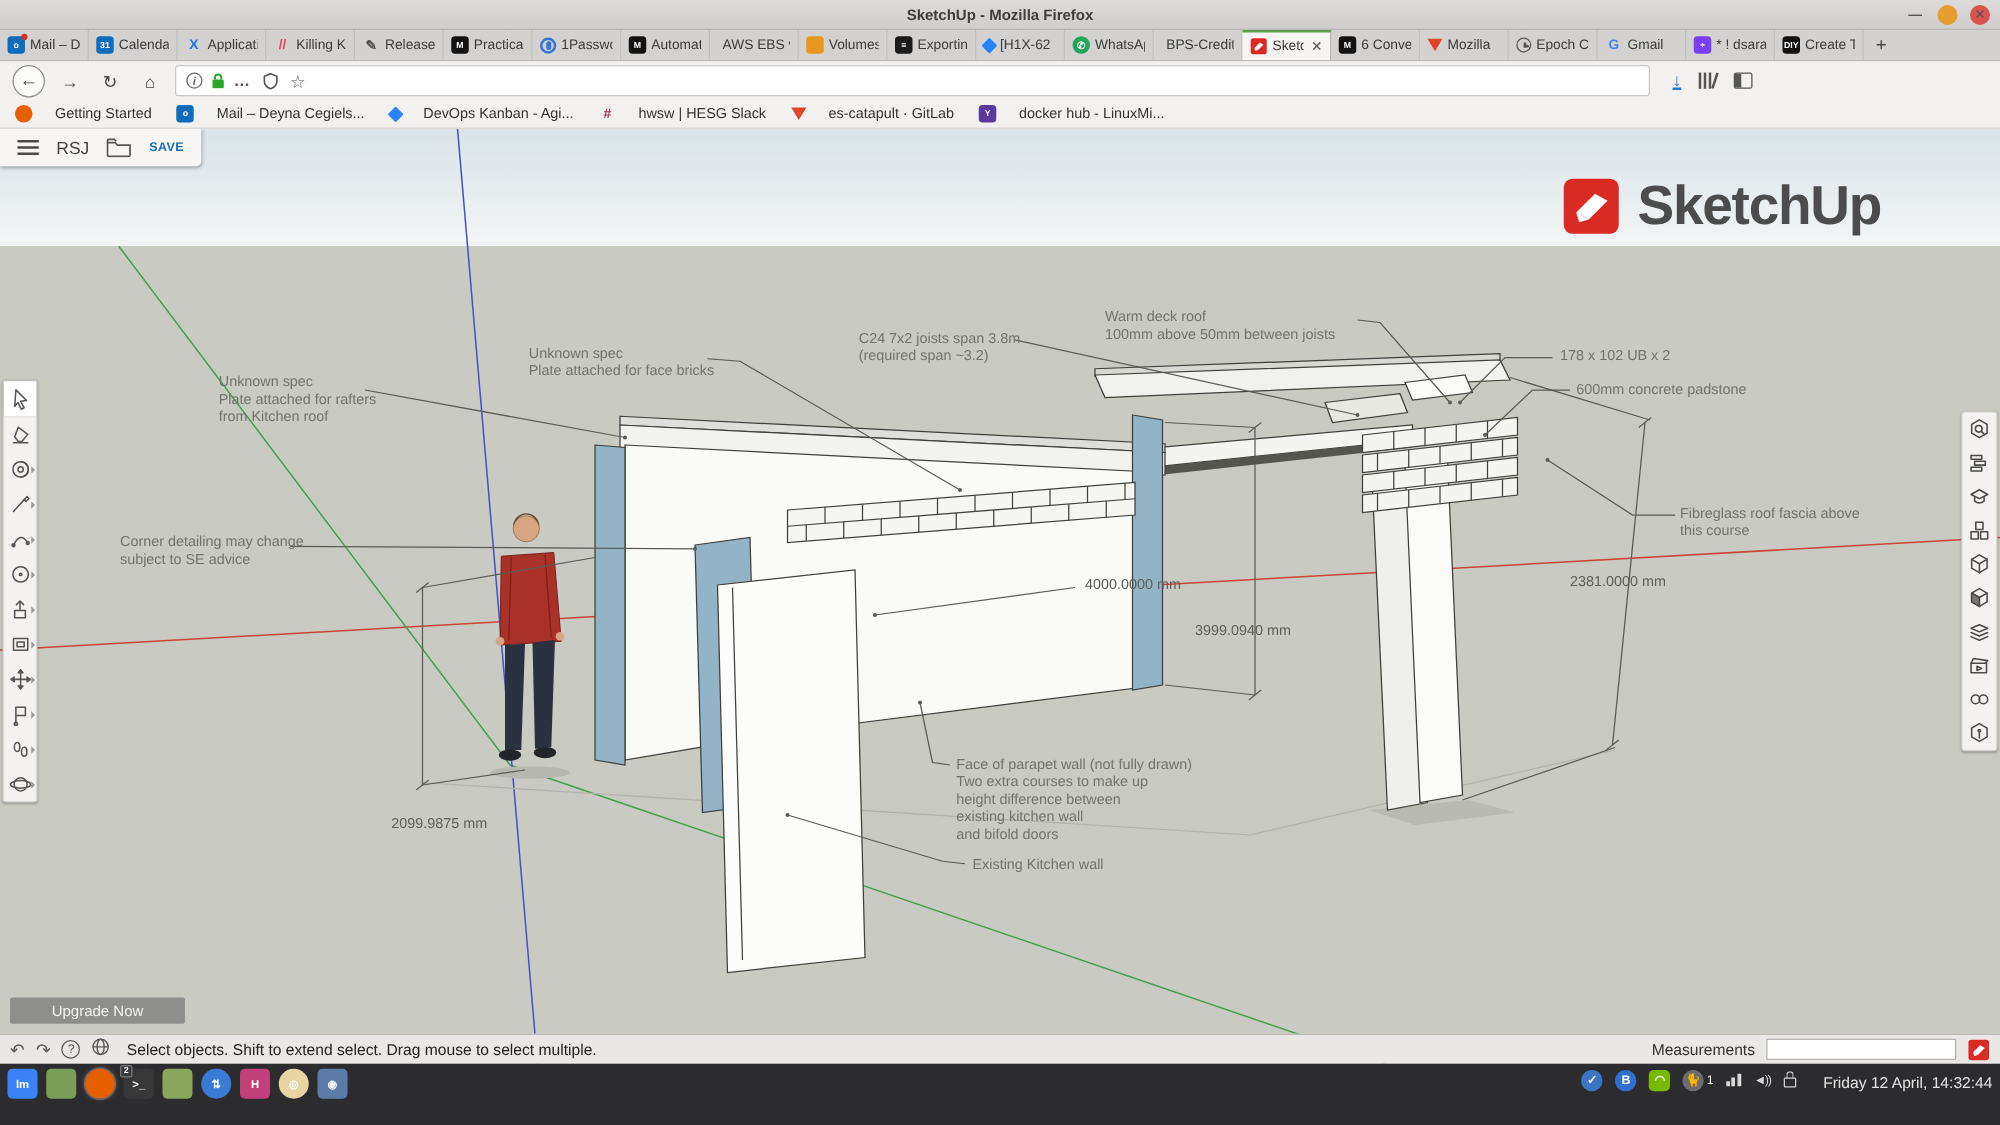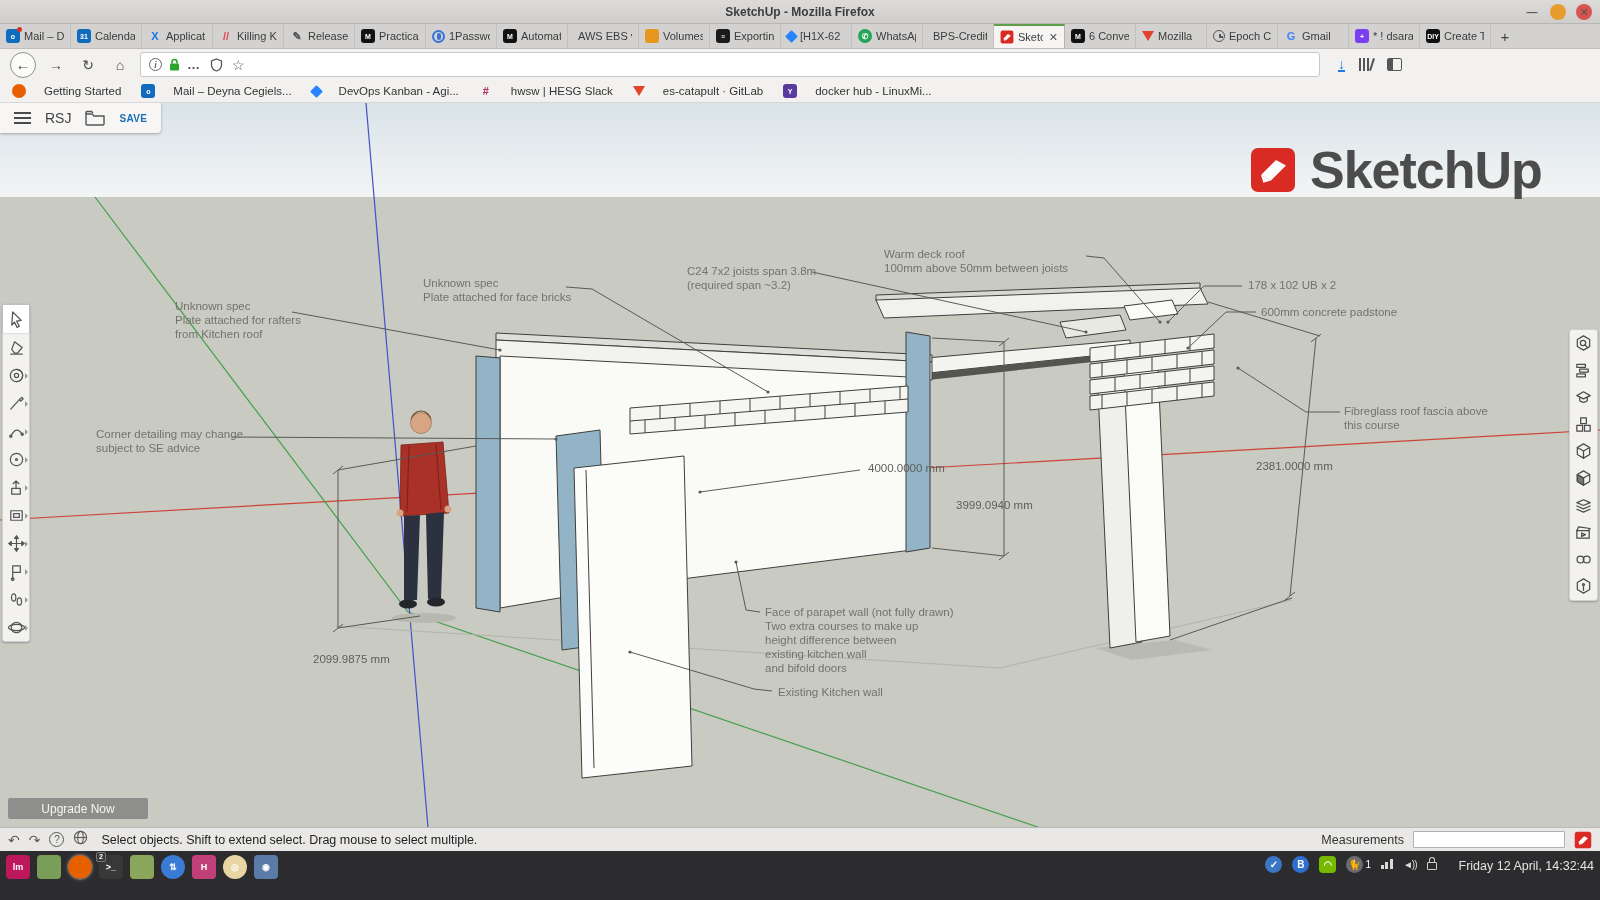--- a/index.html
+++ b/index.html
@@ -76,21 +76,21 @@
 
   #su-toolbar { position:absolute; top:103px; left:0; height:30px; background:#f7f6f4; z-index:6;
     display:flex; align-items:center; gap:14px; padding:0 14px; border-radius:0 0 4px 0;
     box-shadow:0 1px 3px rgba(0,0,0,.3); }
   #hamburger { display:flex; flex-direction:column; gap:3px; }
   #hamburger i { width:17px; height:2px; background:#4a4a4a; display:block; }
   #model-name { font-size:14px; color:#444; }
   #save-btn { font-size:10px; font-weight:bold; color:#1a6fb5; letter-spacing:.3px; }
 
   #su-logo { position:absolute; top:140px; left:1246px; display:flex; align-items:center; gap:10px; z-index:6; }
-  #su-logo .logotext { font-size:52px; font-weight:bold; color:#4c4c4c; letter-spacing:-1px; }
+  #su-logo .logotext { font-size:44px; font-weight:bold; color:#4c4c4c; letter-spacing:-1px; }
 
   #left-palette { position:absolute; left:2px; top:304px; width:28px; background:#f3f2f0;
     border:1px solid #d2d1cf; border-radius:3px; box-shadow:0 1px 2px rgba(0,0,0,.25); z-index:6; }
   .tool { width:26px; height:28px; display:flex; align-items:center; justify-content:center; position:relative; }
   .tool.selected { background:#fff; box-shadow:0 0 2px rgba(0,0,0,.25); }
   .tool .fly { position:absolute; right:1px; bottom:10px; width:0; height:0;
     border-top:3px solid transparent; border-bottom:3px solid transparent; border-left:3px solid #9a9a98; }
   .tool svg { stroke:#555; fill:none; stroke-width:1.3; stroke-linecap:round; stroke-linejoin:round; }
 
   #right-palette { position:absolute; right:2px; top:329px; width:29px; background:#f3f2f0;
@@ -647,21 +647,21 @@
   <span id="meas-input"></span>
   <svg width="18" height="18" viewBox="0 0 24 24">
     <rect x="1" y="1" width="22" height="22" rx="3.5" fill="#d92b24"></rect>
     <path d="M6 14.5 L13.5 7 L18.5 9.8 L11 17.3 Z" fill="#fff"></path>
     <path d="M6 14.5 L11 17.3 L7.2 18.4 Z" fill="#fff"></path>
   </svg>
 </div>
 
 <div id="taskbar">
   <div id="tb-apps">
-      <span class="tb-app" style="background: #be185d;">lm</span>
+      <span class="tb-app" style="background: #3b82f6;">lm</span>
       <span class="tb-app" style="background: rgb(122, 158, 88);"></span>
       <span class="tb-app circle active" style="background: rgb(230, 96, 0);"></span>
       <span class="tb-app" style="background: rgb(56, 56, 56);">&gt;_<span class="badge">2</span></span>
       <span class="tb-app" style="background: rgb(138, 166, 90);"></span>
       <span class="tb-app circle" style="background: rgb(58, 123, 213);">⇅</span>
       <span class="tb-app" style="background: rgb(194, 64, 122);">H</span>
       <span class="tb-app circle" style="background: rgb(232, 213, 163);">◎</span>
       <span class="tb-app" style="background: rgb(91, 124, 168);">◉</span>
     </div>
   <div id="tb-tray">

